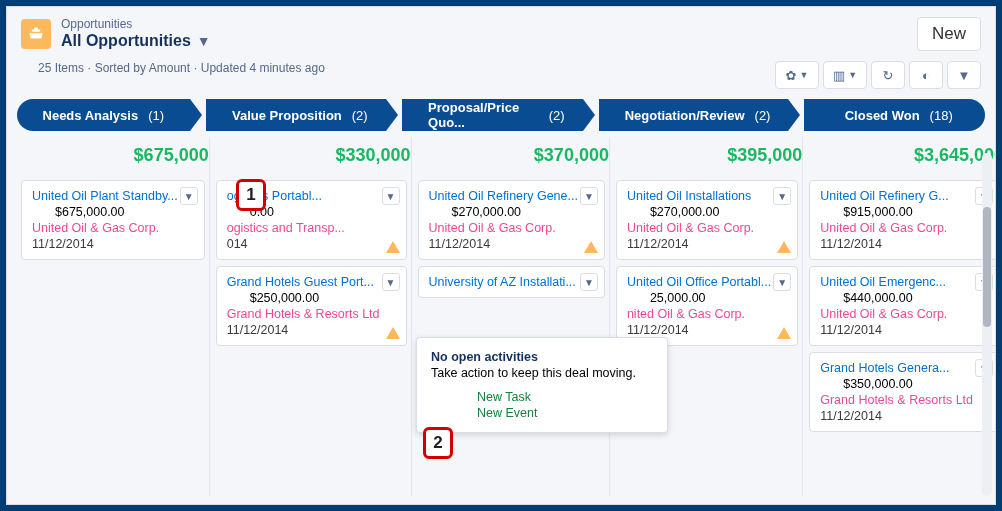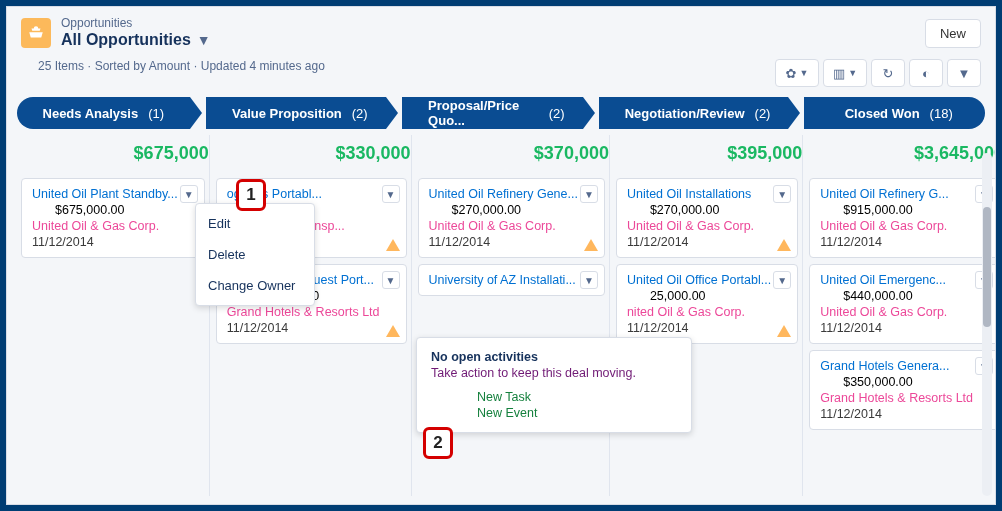--- a/index.html
+++ b/index.html
@@ -6,21 +6,21 @@
   body { background: #003d73; padding: 6px; width: 1002px; height: 511px; overflow: hidden; }
   .app { background: #f4f6f9; border: 1px solid #d8dde6; border-radius: 0; height: 499px; display: flex; flex-direction: column; position: relative; }
   
   .header { padding: 10px 14px 6px 14px; display: flex; align-items: center; }
   .obj-icon { width: 30px; height: 30px; background: #fcb95b; border-radius: 4px; display: flex; align-items: center; justify-content: center; margin-right: 10px; flex: 0 0 auto; }
   .obj-icon svg { width: 18px; height: 18px; fill: #fff; }
   .title-group { flex: 1 1 auto; line-height: 1.15; }
   .obj-label { font-size: 12px; color: #54698d; }
   .view-name { font-size: 16px; font-weight: 700; color: #16325c; display: flex; align-items: center; gap: 6px; }
   .view-name .chev { font-size: 14px; color: #54698d; }
-  .new-btn { border: 1px solid #d8dde6; background: #fff; border-radius: 4px; font-size: 13px; color: #333; padding: 6px 14px; cursor: pointer; }
+  .new-btn { border: 1px solid #d8dde6; background: #fff; border-radius: 4px; font-size: 17px; color: #333; padding: 6px 14px; cursor: pointer; }
   .subbar { display: flex; align-items: flex-start; padding: 4px 14px 8px 31px; }
   .meta { font-size: 12px; color: #54698d; flex: 1 1 auto; }
   .toolbar { display: flex; gap: 4px; }
   .tbtn { border: 1px solid #d8dde6; background: #fff; border-radius: 4px; width: 34px; height: 28px; display: flex; align-items: center; justify-content: center; color: #54698d; font-size: 13px; cursor: pointer; }
   .tbtn.wide { width: 44px; gap: 3px; }
   .tbtn .chev { font-size: 9px; }
   
   .stages { display: flex; padding: 2px 10px 6px 10px; gap: 16px; }
   .stage { position: relative; flex: 1 1 0; background: #0a4c92; color: #fff; font-size: 13px; font-weight: 600; height: 32px; display: flex; align-items: center; justify-content: center; padding: 0 18px 0 26px; cursor: pointer; }
   .stage:first-child { border-radius: 16px 0 0 16px; padding-left: 18px; }
@@ -39,23 +39,23 @@
   .card { background: #fff; border: 1px solid #d8dde6; border-radius: 4px; padding: 8px 26px 8px 10px; position: relative; font-size: 12.5px; }
   .card a { color: #0070d2; text-decoration: none; display: block; white-space: nowrap; overflow: hidden; text-overflow: ellipsis; cursor: pointer; }
   .card .amt { margin-top: 2px; margin-left: 23px; }
   .card .acct { color: #ec4899; margin-top: 2px; display: block; cursor: pointer; white-space: nowrap; overflow: hidden; text-overflow: ellipsis; }
   .card .date { color: #3a3a3a; margin-top: 2px; }
   .card .menu { position: absolute; top: 6px; right: 6px; width: 18px; height: 18px; border: 1px solid #d8dde6; border-radius: 3px; display: flex; align-items: center; justify-content: center; color: #54698d; font-size: 10px; cursor: pointer; background: #fff; }
   .card .warn { position: absolute; bottom: 6px; right: 6px; width: 0; height: 0; border-left: 7px solid transparent; border-right: 7px solid transparent; border-bottom: 12px solid #ffb75d; }
   
   .dropdown { position: absolute; left: 188px; top: 196px; width: 120px; background: #fff; border: 1px solid #d8dde6; border-radius: 4px; box-shadow: 0 2px 6px rgba(0,0,0,0.15); z-index: 30; font-size: 13px; padding: 4px 0; }
   .dropdown div { padding: 8px 12px; cursor: pointer; color: #16325c; }
-  .activity-pop { position: absolute; left: 409px; top: 330px; width: 276px; background: #fff; border: 1px solid #d8dde6; border-radius: 4px; box-shadow: 0 2px 6px rgba(0,0,0,0.15); z-index: 25; padding: 12px 14px; font-size: 12.5px; }
+  .activity-pop { position: absolute; left: 409px; top: 330px; width: 252px; background: #fff; border: 1px solid #d8dde6; border-radius: 4px; box-shadow: 0 2px 6px rgba(0,0,0,0.15); z-index: 25; padding: 12px 14px; font-size: 12.5px; }
   .activity-pop .t { font-weight: 700; color: #16325c; }
-  .activity-pop .d { color: #701a75; margin-top: 2px; }
+  .activity-pop .d { color: #000000; margin-top: 2px; }
   .activity-pop .lnk { display: block; color: #15803d; margin-top: 10px; margin-left: 46px; cursor: pointer; }
   .activity-pop .lnk + .lnk { margin-top: 2px; }
   
   .callout { position: absolute; width: 30px; height: 32px; border: 3px solid #d40000; border-radius: 6px; background: #fff; display: flex; align-items: center; justify-content: center; font-weight: 700; font-size: 17px; color: #222; z-index: 40; }
   .scroll-track { position: absolute; right: 3px; top: 146px; bottom: 8px; width: 10px; background: #eceff4; border-radius: 5px; }
   .scroll-thumb { position: absolute; left: 1px; top: 54px; width: 8px; height: 120px; background: #b0b7c3; border-radius: 4px; }
 </style>
 </head>
 <body>
 
@@ -222,25 +222,20 @@
           <a>Grand Hotels Genera...</a>
           <div class="amt">$350,000.00</div>
           <a class="acct">Grand Hotels &amp; Resorts Ltd</a>
           <div class="date">11/12/2014</div>
         </div>
       </div>
     </div>
 
   </div>
 
-  <div class="dropdown">
-    <div>Edit</div>
-    <div>Delete</div>
-    <div>Change Owner</div>
-  </div>
 
   <div class="activity-pop">
     <div class="t">No open activities</div>
     <div class="d">Take action to keep this deal moving.</div>
     <a class="lnk">New Task</a>
     <a class="lnk">New Event</a>
   </div>
 
   <div class="callout" style="left:229px; top:172px;">1</div>
   <div class="callout" style="left:416px; top:420px;">2</div>

